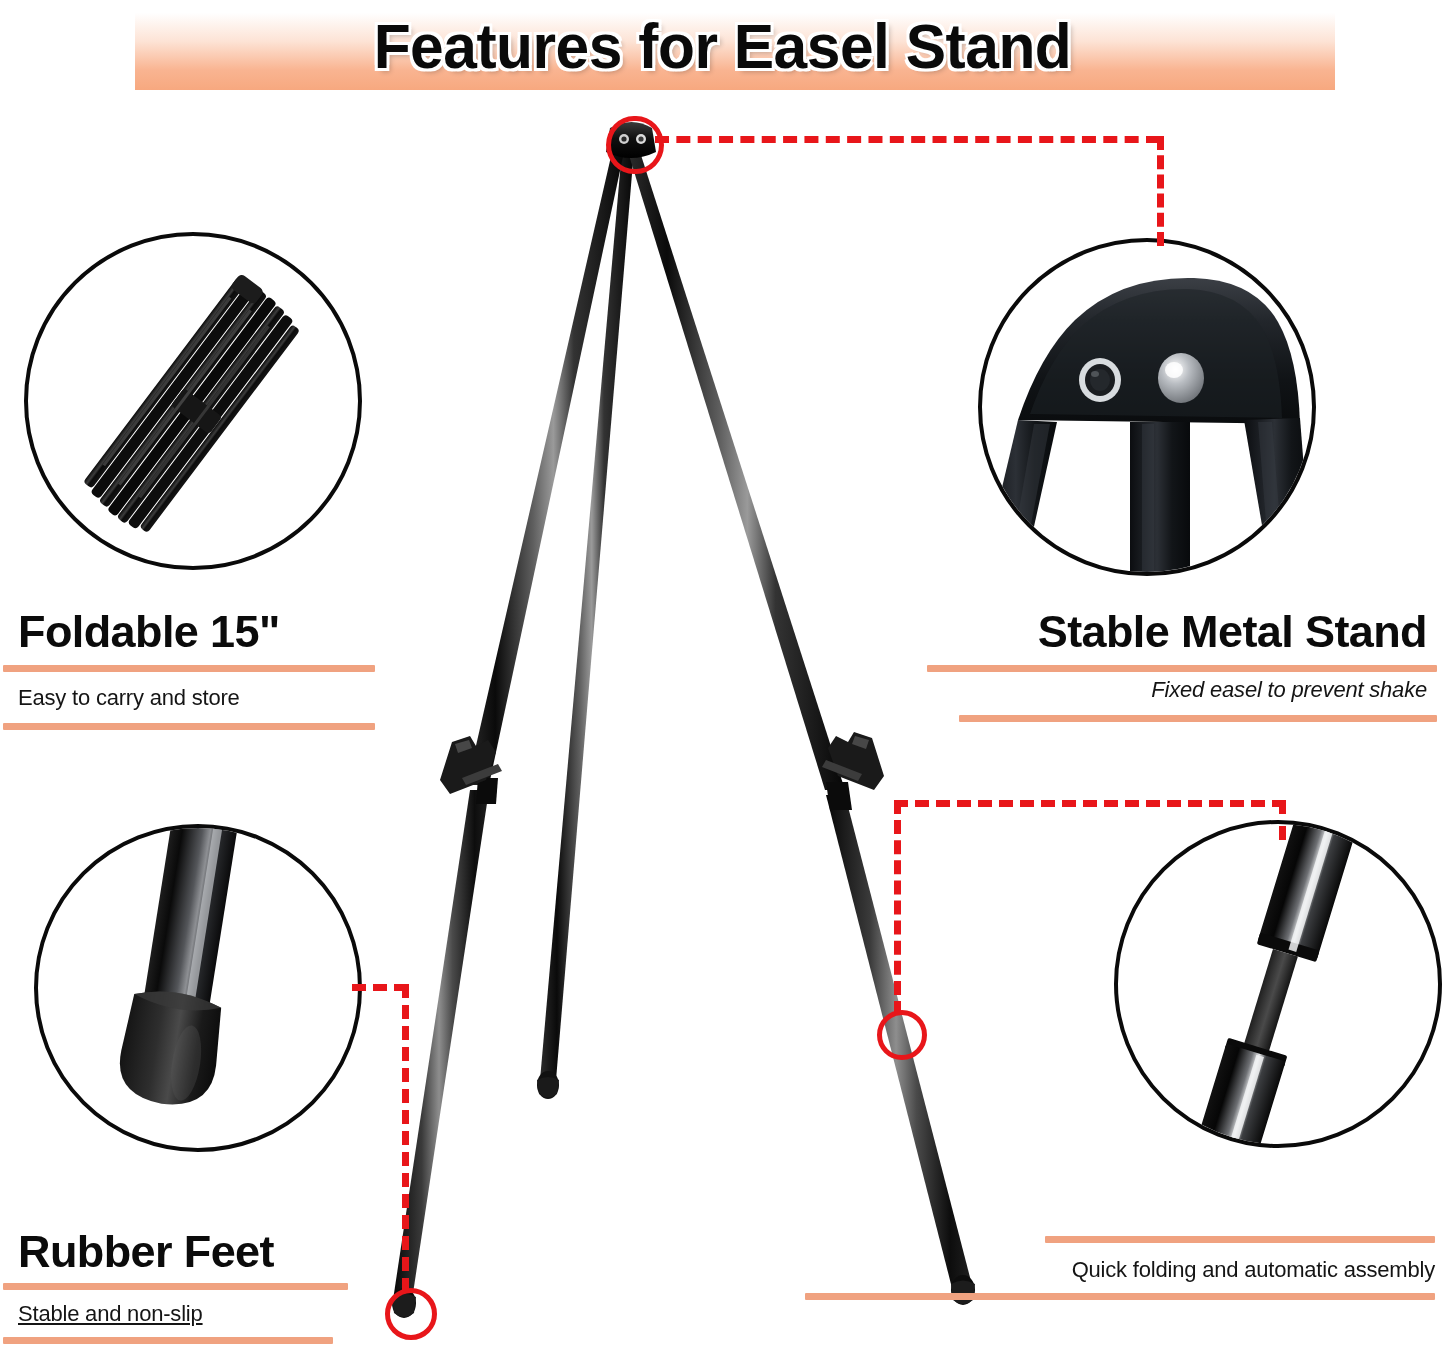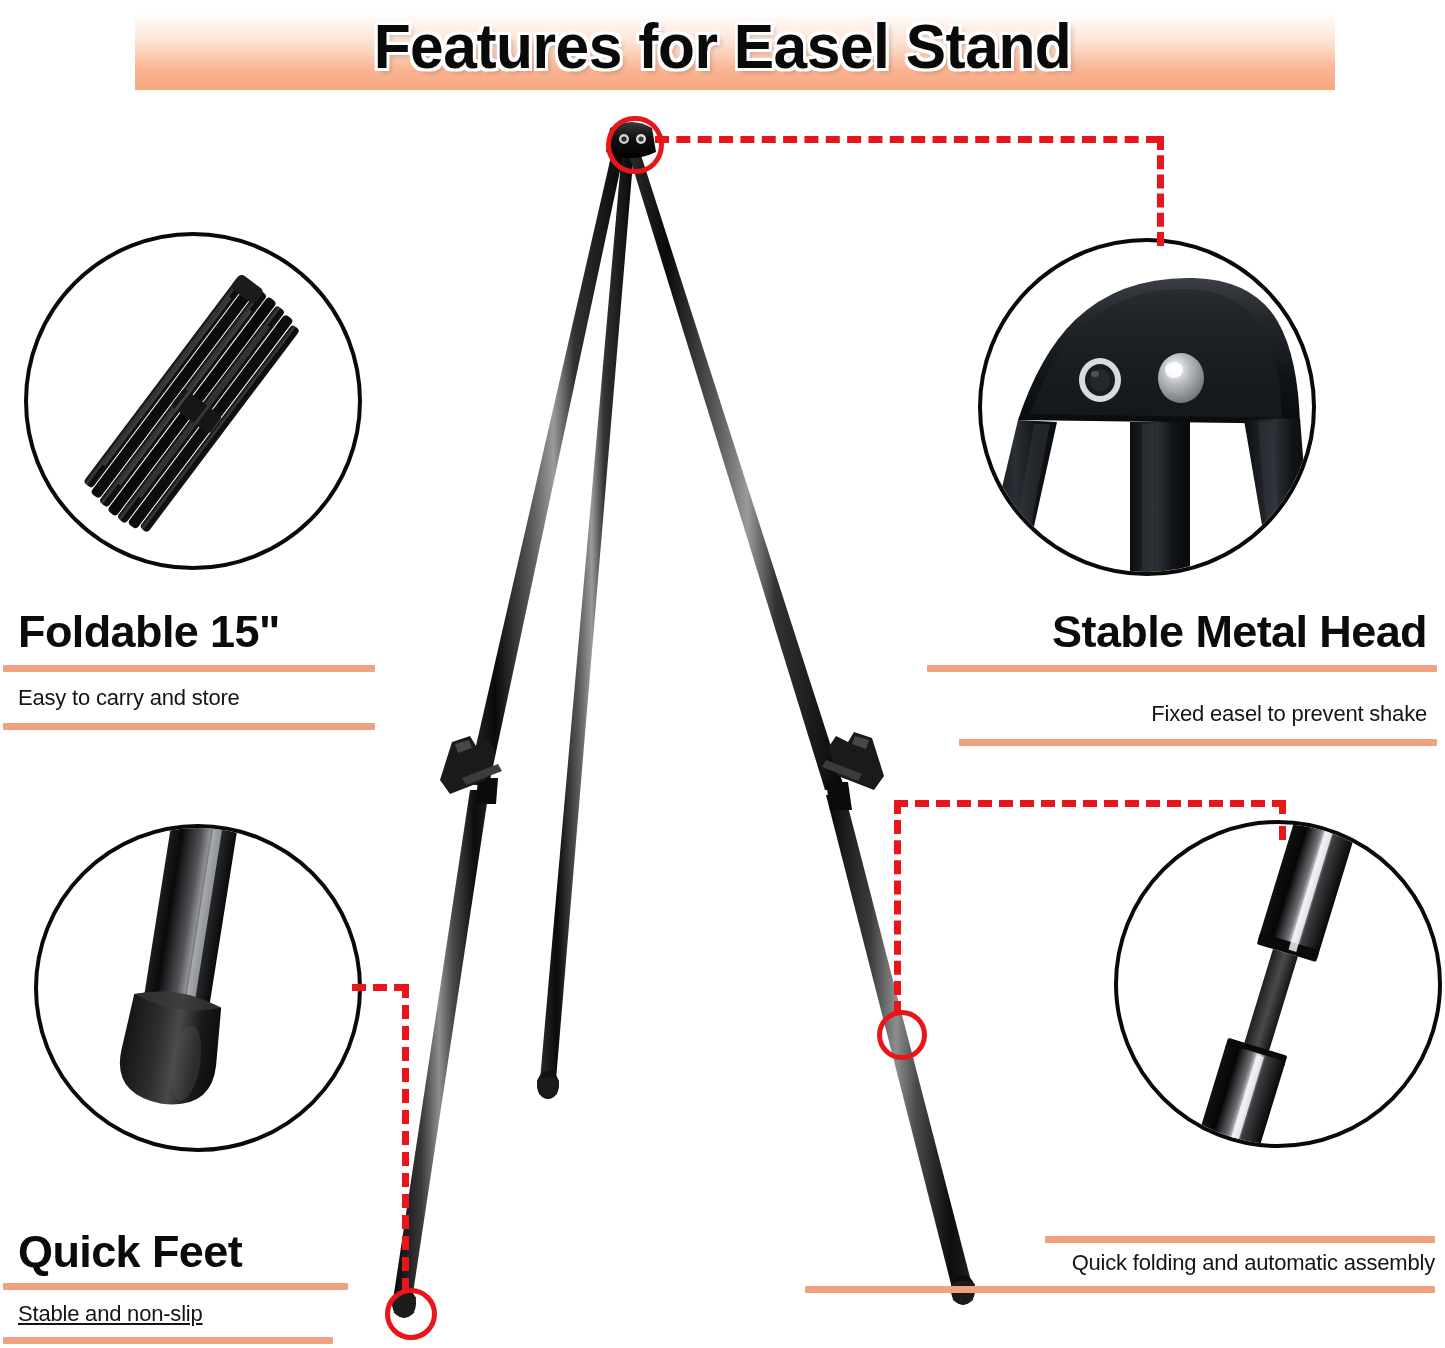--- a/index.html
+++ b/index.html
@@ -39,31 +39,31 @@
   }
   .rule{height:7px;background:#f0a280;border-radius:1px;}
 
   #feature-foldable{left:18px;top:608px;width:380px;text-align:left;}
   #feature-foldable .rule.r1{width:372px;margin:10px 0 0 -15px;}
   #feature-foldable .feature-sub{margin-top:14px;}
   #feature-foldable .rule.r2{width:372px;margin:12px 0 0 -15px;}
 
   #feature-metalhead{right:18px;top:608px;width:530px;text-align:right;}
   #feature-metalhead .rule.r1{width:510px;margin:10px 0 0 auto;margin-right:-10px;}
-  #feature-metalhead .feature-sub{margin-top:30px;}
+  #feature-metalhead .feature-sub{margin-top:6px;font-style:italic;}
   #feature-metalhead .rule.r2{width:478px;margin:12px -10px 0 auto;}
 
   #feature-rubberfeet{left:18px;top:1228px;width:360px;text-align:left;}
   #feature-rubberfeet .rule.r1{width:345px;margin:8px 0 0 -15px;}
   #feature-rubberfeet .feature-sub{margin-top:12px;text-decoration:underline;}
   #feature-rubberfeet .rule.r2{width:330px;margin:10px 0 0 -15px;}
 
   #feature-elasticrope{right:10px;top:1228px;width:645px;text-align:right;}
   #feature-elasticrope .rule.r1{width:390px;margin:8px 0 0 auto;}
-  #feature-elasticrope .feature-sub{margin-top:8px;}
+  #feature-elasticrope .feature-sub{margin-top:15px;}
   #feature-elasticrope .rule.r2{width:630px;margin:10px 0 0 auto;}
 
   
   .detail-circle{
     position:absolute;border-radius:50%;
     border:4px solid #0a0a0a;background:#fff;overflow:hidden;
   }
   #circle-foldable{left:24px;top:232px;width:330px;height:330px;}
   #circle-metalhead{left:978px;top:238px;width:330px;height:330px;}
   #circle-rubberfeet{left:34px;top:824px;width:320px;height:320px;}
@@ -300,28 +300,28 @@
 <div class="red-dash-v" id="callout-rope-v2"></div>
 
 <div class="feature-block" id="feature-foldable">
   <div class="feature-title">Foldable 15"</div>
   <div class="rule r1"></div>
   <div class="feature-sub">Easy to carry and store</div>
   <div class="rule r2"></div>
 </div>
 
 <div class="feature-block" id="feature-metalhead">
-  <div class="feature-title">Stable Metal Head</div>
+  <div class="feature-title">Stable Metal Stand</div>
   <div class="rule r1"></div>
   <div class="feature-sub">Fixed easel to prevent shake</div>
   <div class="rule r2"></div>
 </div>
 
 <div class="feature-block" id="feature-rubberfeet">
-  <div class="feature-title">Quick Feet</div>
+  <div class="feature-title">Rubber Feet</div>
   <div class="rule r1"></div>
   <div class="feature-sub">Stable and non-slip</div>
   <div class="rule r2"></div>
 </div>
 
 <div class="feature-block" id="feature-elasticrope">
   <div class="rule r1"></div>
   <div class="feature-sub">Quick folding and automatic assembly</div>
   <div class="rule r2"></div>
 </div>

